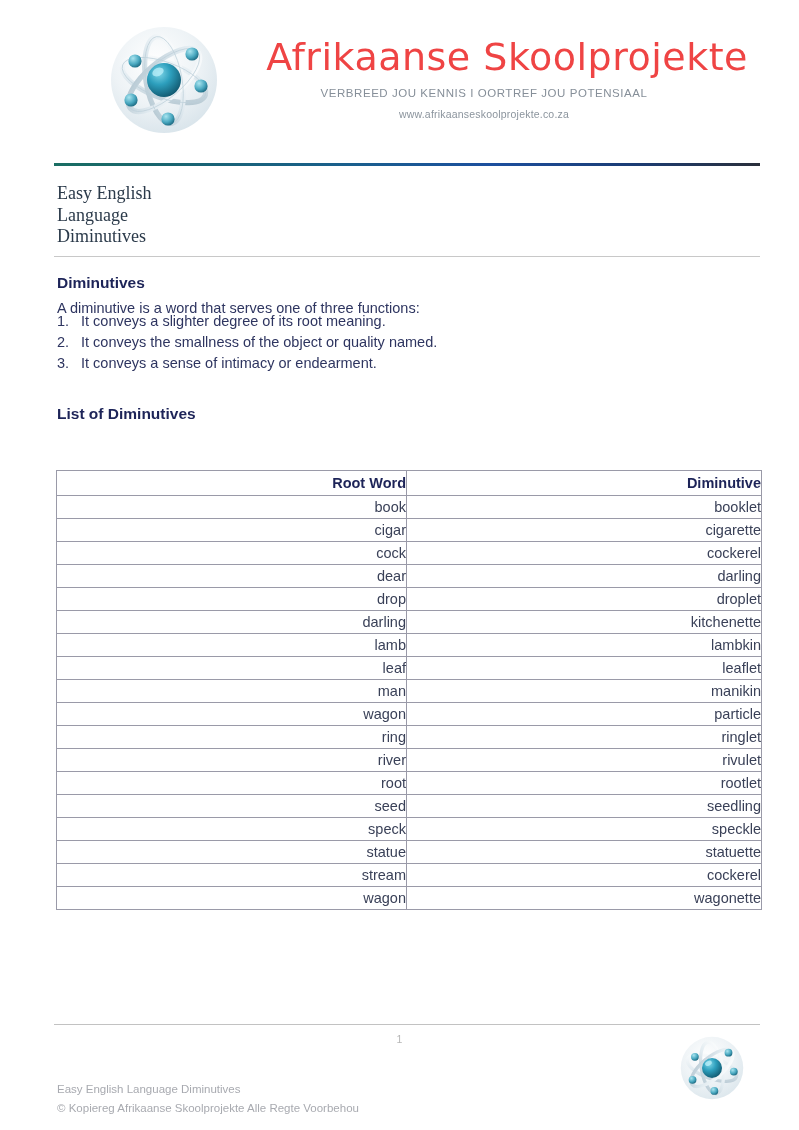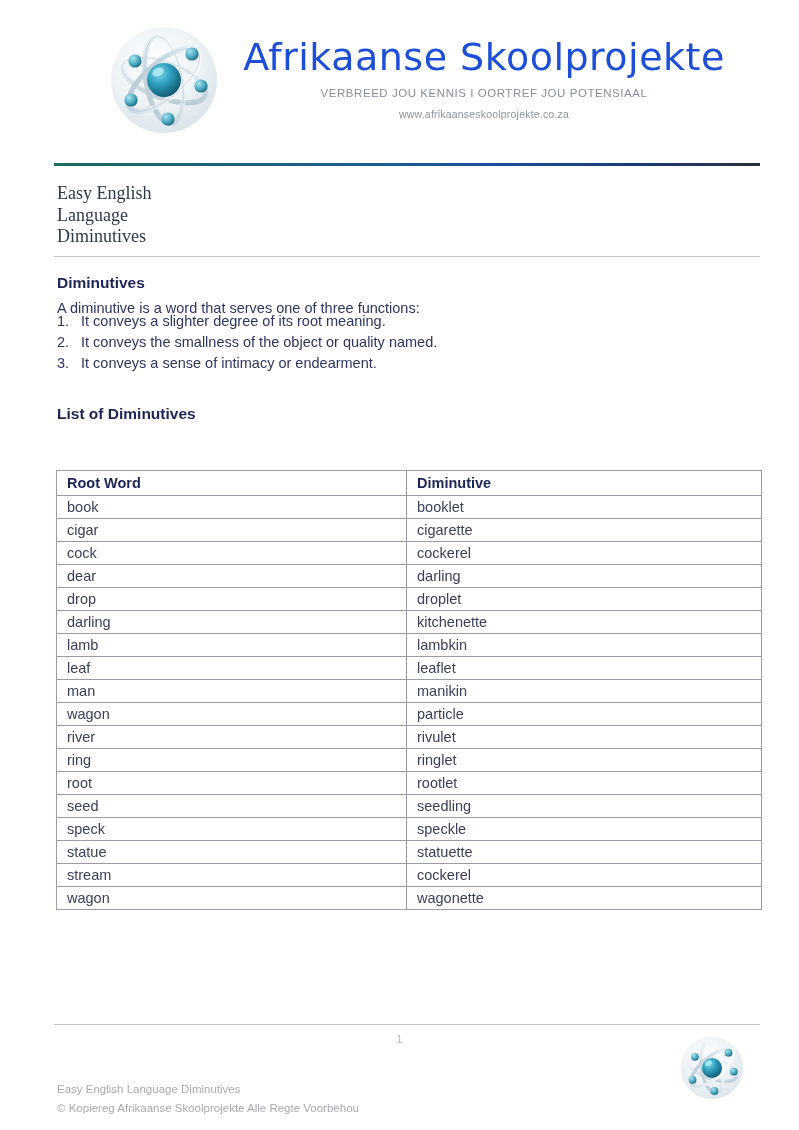--- a/index.html
+++ b/index.html
@@ -46,22 +46,23 @@
   .brand-text {
     flex: 1 1 auto;
     padding-top: 10px;
     text-align: center;
   }
   .brand-title {
     font-family: "DejaVu Sans", sans-serif;
     font-size: 38px;
     line-height: 46px;
     letter-spacing: 0.5px;
-    color: #1d4ed8;
-    white-space: nowrap;
+    color: #ef4444;
+    white-space: nowrap;
+    text-align: right;
   }
   .brand-tagline {
     font-family: "Liberation Sans", sans-serif;
     font-size: 11.5px;
     letter-spacing: 0.55px;
     color: #868f99;
     margin-top: 7px;
     white-space: nowrap;
   }
   .brand-url {
@@ -160,21 +161,21 @@
     border-collapse: collapse;
     width: 705px;
     table-layout: fixed;
   }
   table.dim-table col.c1 { width: 350px; }
   table.dim-table col.c2 { width: 355px; }
   table.dim-table th,
   table.dim-table td {
     border: 1px solid #9a9aa8;
     padding: 2px 0 2px 10px;
-    text-align: left;
+    text-align: right;
     height: 18px;
   }
   table.dim-table th {
     font-size: 14.5px;
     font-weight: bold;
     color: #1d2458;
     height: 20px;
   }
   table.dim-table td {
     font-size: 14.5px;
@@ -351,26 +352,26 @@
           </tr>
           <tr>
             <td>man</td>
             <td>manikin</td>
           </tr>
           <tr>
             <td>wagon</td>
             <td>particle</td>
           </tr>
           <tr>
+            <td>ring</td>
+            <td>ringlet</td>
+          </tr>
+          <tr>
             <td>river</td>
             <td>rivulet</td>
-          </tr>
-          <tr>
-            <td>ring</td>
-            <td>ringlet</td>
           </tr>
           <tr>
             <td>root</td>
             <td>rootlet</td>
           </tr>
           <tr>
             <td>seed</td>
             <td>seedling</td>
           </tr>
           <tr>

